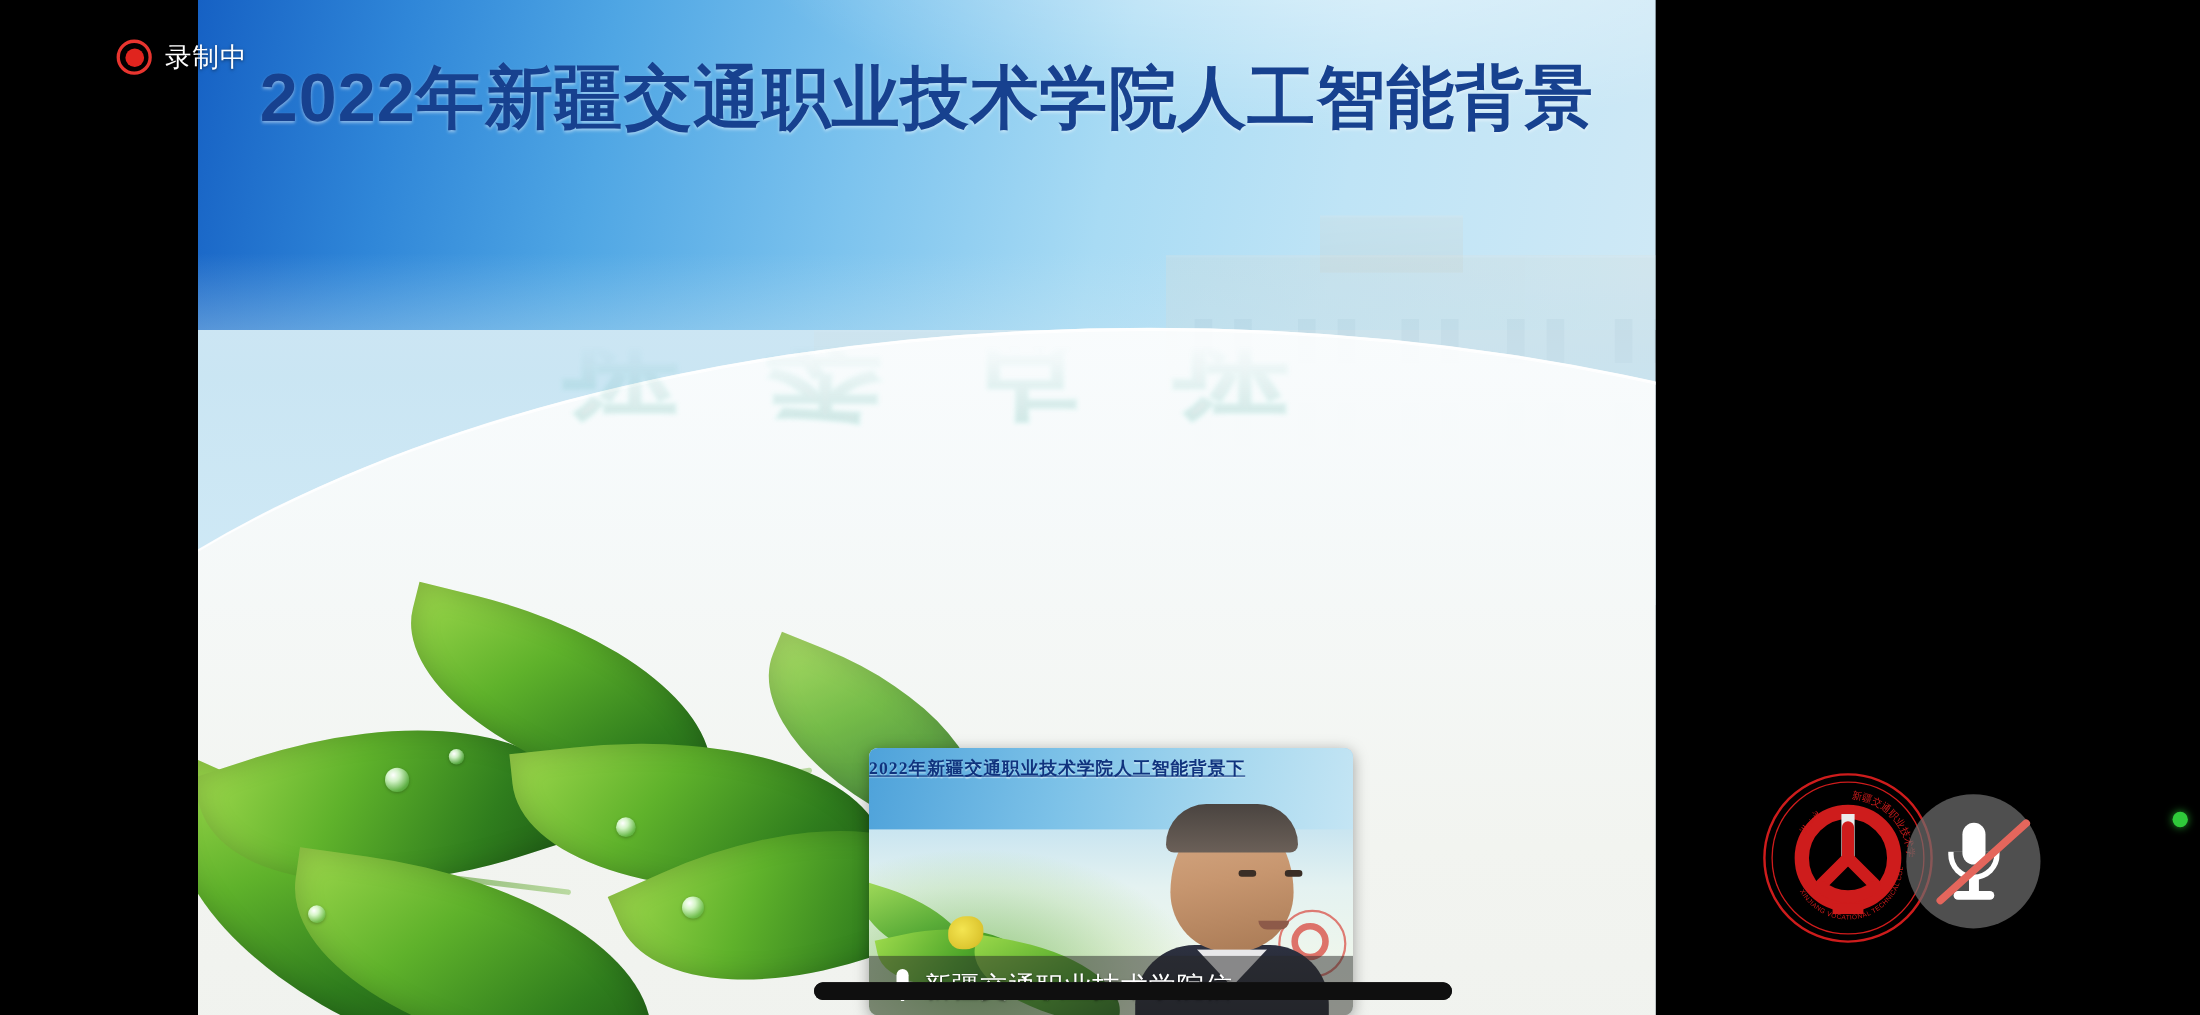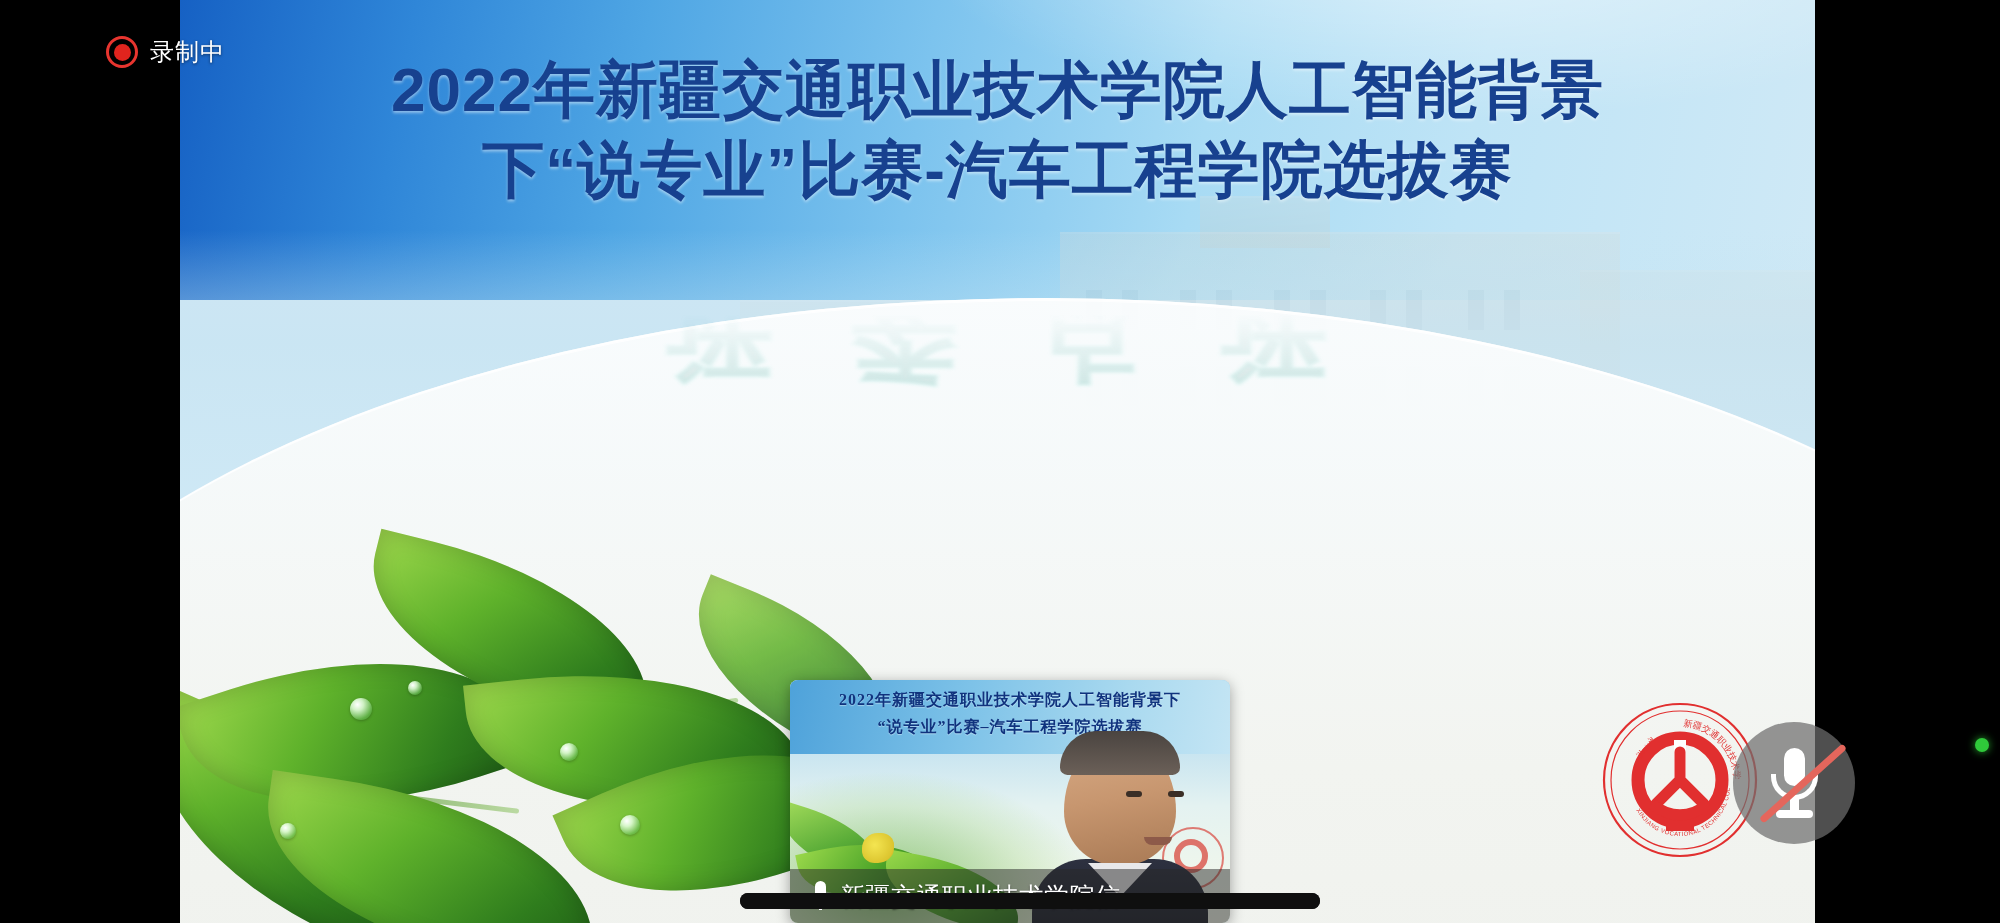--- a/index.html
+++ b/index.html
@@ -19,21 +19,21 @@
     height: 923px;
     background: #000000;
     overflow: hidden;
   }
 
   
   #slide-area {
     position: absolute;
     left: 180px;
     top: 0px;
-    width: 1635px;
+    width: 1325px;
     height: 923px;
     overflow: hidden;
     background: #cfe6f3;
   }
 
   
   .slide-sky {
     position: absolute;
     left: 0; top: 0;
     width: 100%;
@@ -257,29 +257,29 @@
     position: absolute;
     left: 0; top: 0;
     width: 100%;
     height: 74px;
     background: linear-gradient(100deg, #4ea2da 0%, #7dc2e8 40%, #a9d9ef 75%, #c4e5f4 100%);
   }
   .pip-title {
     position: absolute;
     left: 0; top: 6px;
     width: 100%;
-    text-align: center;
     color: #10337e;
     font-weight: 700;
     font-size: 16px;
     line-height: 27px;
     font-family: "Liberation Serif", "DejaVu Serif", serif;
     letter-spacing: 1px;
     white-space: nowrap;
     text-shadow: 0 1px 1px rgba(255,255,255,.4);
+    text-decoration: underline;
   }
   .pip-leaf {
     position: absolute;
     background: linear-gradient(140deg, #9ad84a 0%, #4ea62a 55%, #2a6f1b 100%);
     border-radius: 0 80% 0 80%;
   }
   .pip-leaf.a { left: 10px; bottom: 22px; width: 130px; height: 60px; transform: rotate(-12deg); }
   .pip-leaf.b { left: 92px; bottom: 0px;  width: 140px; height: 62px; transform: rotate(10deg); }
   .pip-leaf.c { left: -14px;bottom: 56px; width: 110px; height: 50px; transform: rotate(18deg); opacity:.9;}
   .pip-flower {
@@ -578,21 +578,20 @@
       <div class="leaf l5"></div>
       <div class="dew d1"></div>
       <div class="dew d2"></div>
       <div class="dew d3"></div>
       <div class="dew d4"></div>
       <div class="dew d5"></div>
     </div>
 
     <div class="slide-title">
       <span>2022年新疆交通职业技术学院人工智能背景</span>
-      <span class="ln2">下“说专业”比赛-汽车工程学院选拔赛</span>
     </div>
 
     <div class="slide-headline-reflect">评 委 点 评</div>
   </div>
 
   <div class="rail left"></div>
   <div class="rail right"></div>
 
   <div id="rec-indicator">
     <span class="rec-dot">
@@ -623,21 +622,20 @@
       </text>
       <text x="40" y="60" font-size="8" fill="#e01f1f" transform="rotate(-58 40 60)" font-family="'Liberation Serif', serif">شىنجاڭ</text>
     </svg>
   </div>
 
   <div id="pip">
     <div class="pip-bg"></div>
     <div class="pip-banner"></div>
     <div class="pip-title">
       <div>2022年新疆交通职业技术学院人工智能背景下</div>
-      <div>“说专业”比赛–汽车工程学院选拔赛</div>
     </div>
 
     <div class="pip-leaf c"></div>
     <div class="pip-leaf a"></div>
     <div class="pip-leaf b"></div>
     <div class="pip-flower"></div>
 
     <div class="pip-seal"></div>
 
     <div class="pip-person">

